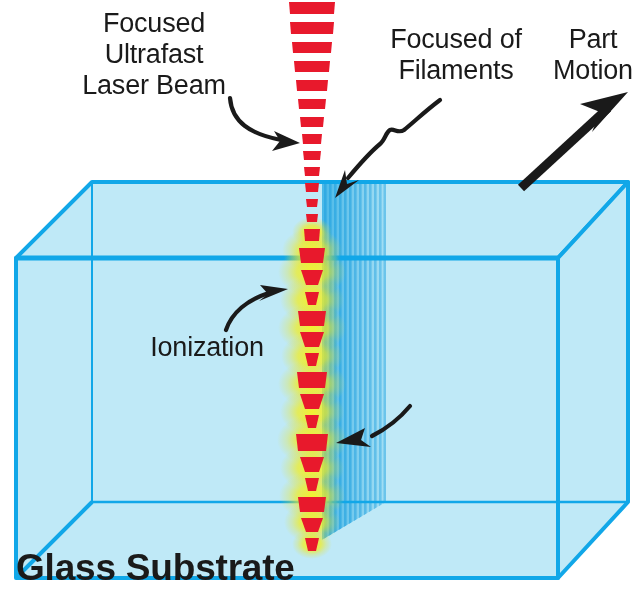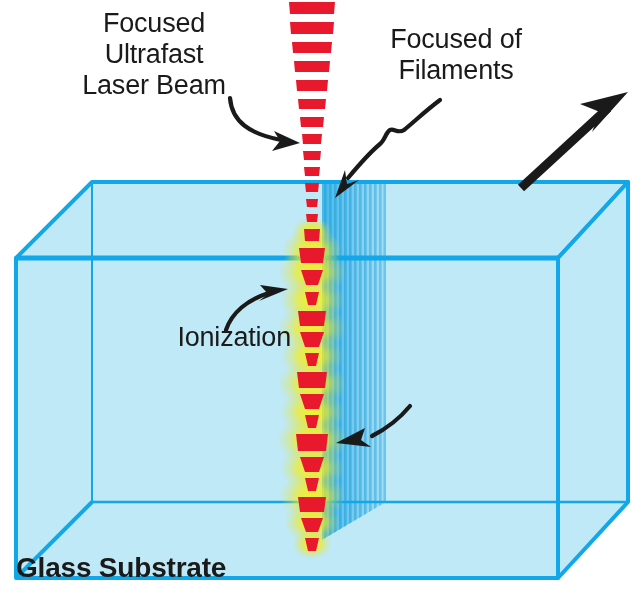--- a/index.html
+++ b/index.html
@@ -35,23 +35,23 @@
     text-align: center;
     white-space: pre;
     letter-spacing: -0.2px;
   }
   .lbl.bold {
     font-weight: bold;
   }
   #label-focused-beam { left: 36px; top: 8px; width: 236px; }
   #label-curtain { left: 368px; top: 24px; width: 176px; }
   #label-part-motion { left: 543px; top: 24px; width: 100px; }
-  #label-ionization { left: 123px; top: 322px; width: 168px; text-align: right; }
+  #label-ionization { left: 123px; top: 332px; width: 168px; }
   #label-self-focusing { left: 398px; top: 330px; width: 140px; }
-  #label-glass-substrate { left: 16px; top: 552px; width: 270px; text-align: left; font-size: 28px; }
+  #label-glass-substrate { left: 16px; top: 552px; width: 270px; text-align: left; font-size: 37px; }
 </style>
 </head>
 <body>
 
 <div id="stage">
 
   <svg class="layer" viewBox="0 0 643 600">
     <defs>
 
       <radialGradient id="glowGrad" cx="50%" cy="50%" r="50%">
@@ -191,19 +191,21 @@
     </g>
   </svg>
 
   <div class="lbl" id="label-focused-beam">Focused
 Ultrafast
 Laser Beam</div>
 
   <div class="lbl" id="label-curtain">Focused of
 Filaments</div>
 
+  <div class="lbl" id="label-part-motion">Part
+Motion</div>
 
   <div class="lbl" id="label-ionization">Ionization</div>
 
 
   <div class="lbl bold" id="label-glass-substrate">Glass Substrate</div>
 
 </div>
 
 </body></html>

